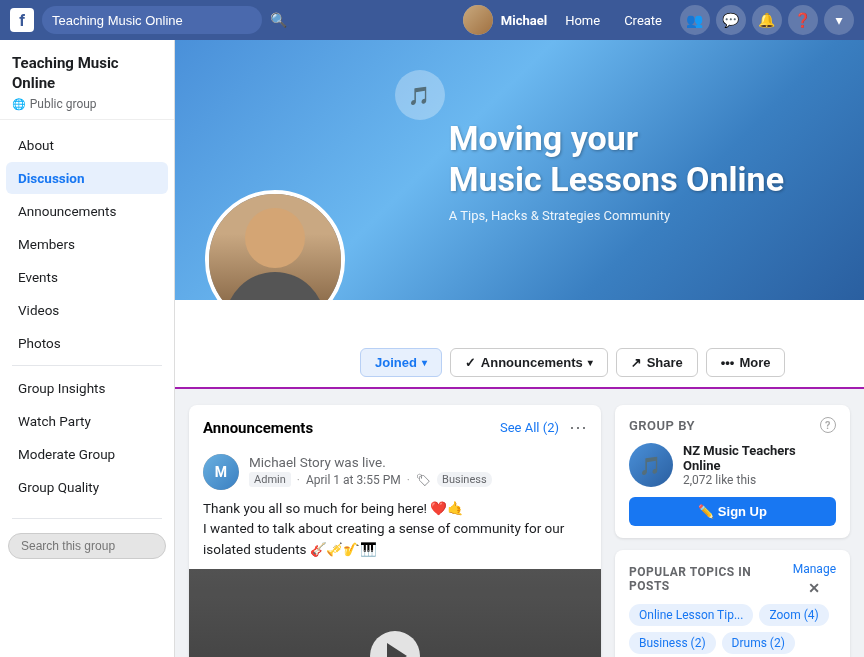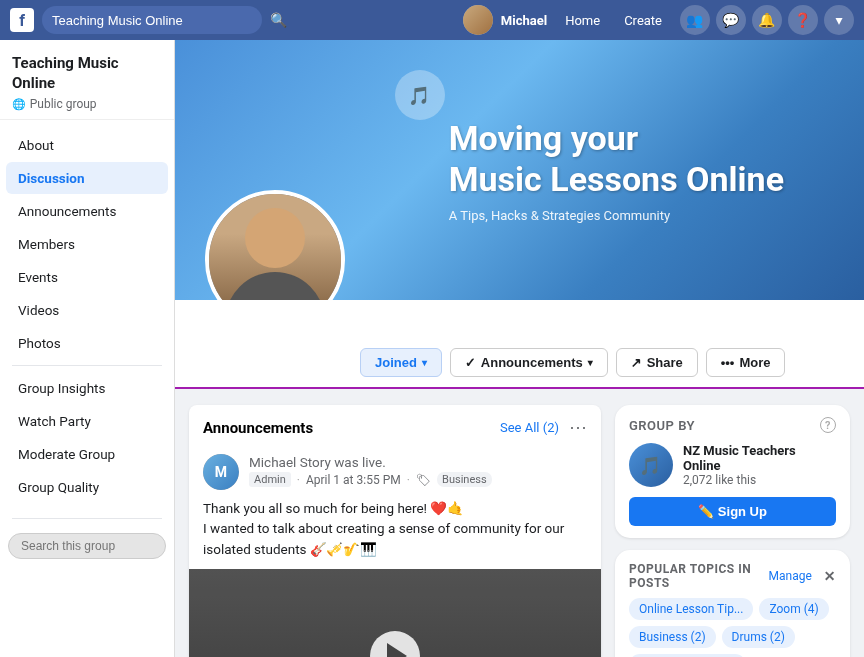--- a/index.html
+++ b/index.html
@@ -192,21 +192,21 @@
       display: flex;
       align-items: center;
       justify-content: center;
     }
     .video-thumbnail { width: 100%; height: 100%; object-fit: cover; background: linear-gradient(180deg, #444 0%, #2a2a2a 100%); display: flex; align-items: center; justify-content: center; }
     .play-btn { width: 50px; height: 50px; background: rgba(255,255,255,0.85); border-radius: 50%; display: flex; align-items: center; justify-content: center; cursor: pointer; }
     .play-triangle { width: 0; height: 0; border-top: 13px solid transparent; border-bottom: 13px solid transparent; border-left: 20px solid #333; margin-left: 4px; }
 
     
     #right-panel { width: 235px; flex-shrink: 0; }
-    .right-card { background: white; border-radius: 15px; box-shadow: 0 1px 3px rgba(0,0,0,0.1); margin-bottom: 12px; padding: 12px 14px; }
+    .right-card { background: white; border-radius: 8px; box-shadow: 0 1px 3px rgba(0,0,0,0.1); margin-bottom: 12px; padding: 12px 14px; }
     .right-section-title { font-size: 13px; color: #65676b; font-weight: 600; text-transform: uppercase; letter-spacing: 0.5px; margin-bottom: 10px; display: flex; align-items: center; justify-content: space-between; }
     .info-icon { width: 16px; height: 16px; border-radius: 50%; border: 1px solid #aaa; color: #aaa; font-size: 11px; display: flex; align-items: center; justify-content: center; cursor: pointer; }
 
     .group-by-row { display: flex; align-items: center; gap: 10px; }
     .group-by-logo { width: 44px; height: 44px; border-radius: 50%; background: linear-gradient(135deg, #4a90d9, #2a5fa0); display: flex; align-items: center; justify-content: center; color: white; font-size: 18px; flex-shrink: 0; }
     .group-by-name { font-weight: bold; font-size: 13px; color: #1c1e21; }
     .group-by-likes { font-size: 12px; color: #65676b; }
     .sign-up-btn { width: 100%; margin-top: 10px; padding: 7px; background: #1877f2; color: white; border: none; border-radius: 6px; font-weight: bold; font-size: 13px; cursor: pointer; }
 
     .popular-topics { margin-bottom: 0; }
@@ -381,21 +381,21 @@
               <div class="group-by-name">NZ Music Teachers Online</div>
               <div class="group-by-likes">2,072 like this</div>
             </div>
           </div>
           <button class="sign-up-btn">✏️ Sign Up</button>
         </div>
 
         <div class="right-card popular-topics">
           <div class="popular-header">
             <span>POPULAR TOPICS IN POSTS</span>
-            <div style="display:flex;align-items:center;gap:12px;">
+            <div style="display:flex;align-items:center;gap:4px;flex-direction:column;">
               <span class="manage-link">Manage</span>
               <span class="close-x">✕</span>
             </div>
           </div>
           <div class="topic-tags">
             <span class="topic-tag">Online Lesson Tip...</span>
             <span class="topic-tag">Zoom (4)</span>
             <span class="topic-tag">Business (2)</span>
             <span class="topic-tag">Drums (2)</span>
             <span class="topic-tag">Teaching Apps (1)</span>

